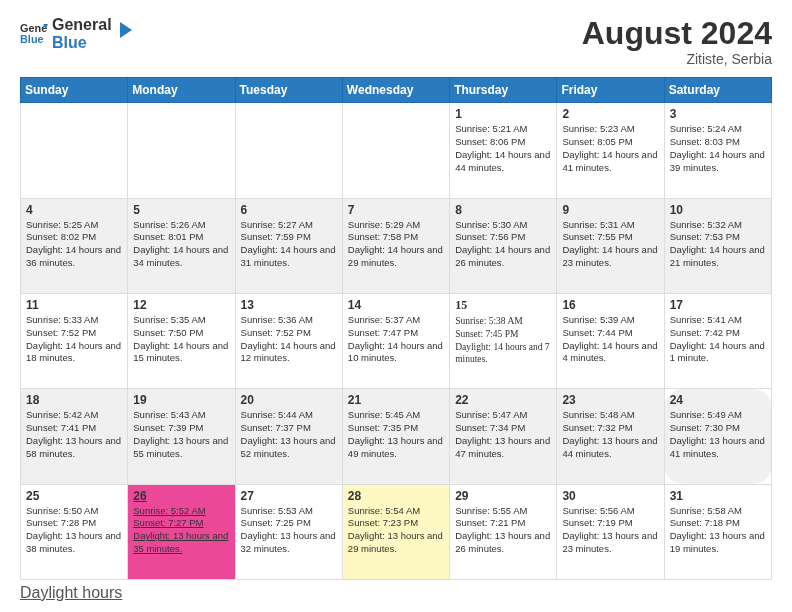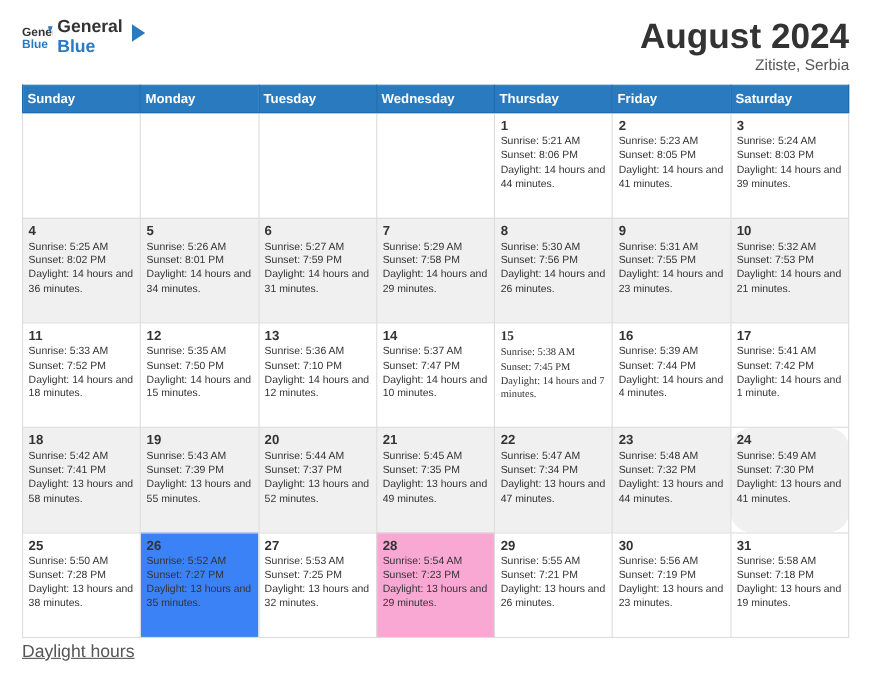--- a/index.html
+++ b/index.html
@@ -228,21 +228,21 @@
           <td style="background: rgb(255, 255, 255);">
             <span class="day-num">12</span>
             <div class="day-info">Sunrise: 5:35 AM
 Sunset: 7:50 PM
 Daylight: 14 hours
 and 15 minutes.</div>
           </td>
           <td style="background: rgb(255, 255, 255);">
             <span class="day-num">13</span>
             <div class="day-info">Sunrise: 5:36 AM
-Sunset: 7:10 PM
+Sunset: 7:52 PM
 Daylight: 14 hours
 and 12 minutes.</div>
           </td>
           <td style="background: rgb(255, 255, 255);">
             <span class="day-num">14</span>
             <div class="day-info">Sunrise: 5:37 AM
 Sunset: 7:47 PM
 Daylight: 14 hours
 and 10 minutes.</div>
           </td>
@@ -320,35 +320,35 @@
           </td>
         </tr>
         <tr>
           <td style="background: rgb(255, 255, 255);">
             <span class="day-num">25</span>
             <div class="day-info">Sunrise: 5:50 AM
 Sunset: 7:28 PM
 Daylight: 13 hours
 and 38 minutes.</div>
           </td>
-          <td style="background: #3b82f6;">
+          <td style="background: #ec4899; text-decoration: underline;">
             <span class="day-num">26</span>
             <div class="day-info">Sunrise: 5:52 AM
 Sunset: 7:27 PM
 Daylight: 13 hours
 and 35 minutes.</div>
           </td>
           <td style="background: rgb(255, 255, 255);">
             <span class="day-num">27</span>
             <div class="day-info">Sunrise: 5:53 AM
 Sunset: 7:25 PM
 Daylight: 13 hours
 and 32 minutes.</div>
           </td>
-          <td style="background: #f9a8d4;">
+          <td style="background: #fef9c3;">
             <span class="day-num">28</span>
             <div class="day-info">Sunrise: 5:54 AM
 Sunset: 7:23 PM
 Daylight: 13 hours
 and 29 minutes.</div>
           </td>
           <td style="background: rgb(255, 255, 255);">
             <span class="day-num">29</span>
             <div class="day-info">Sunrise: 5:55 AM
 Sunset: 7:21 PM

